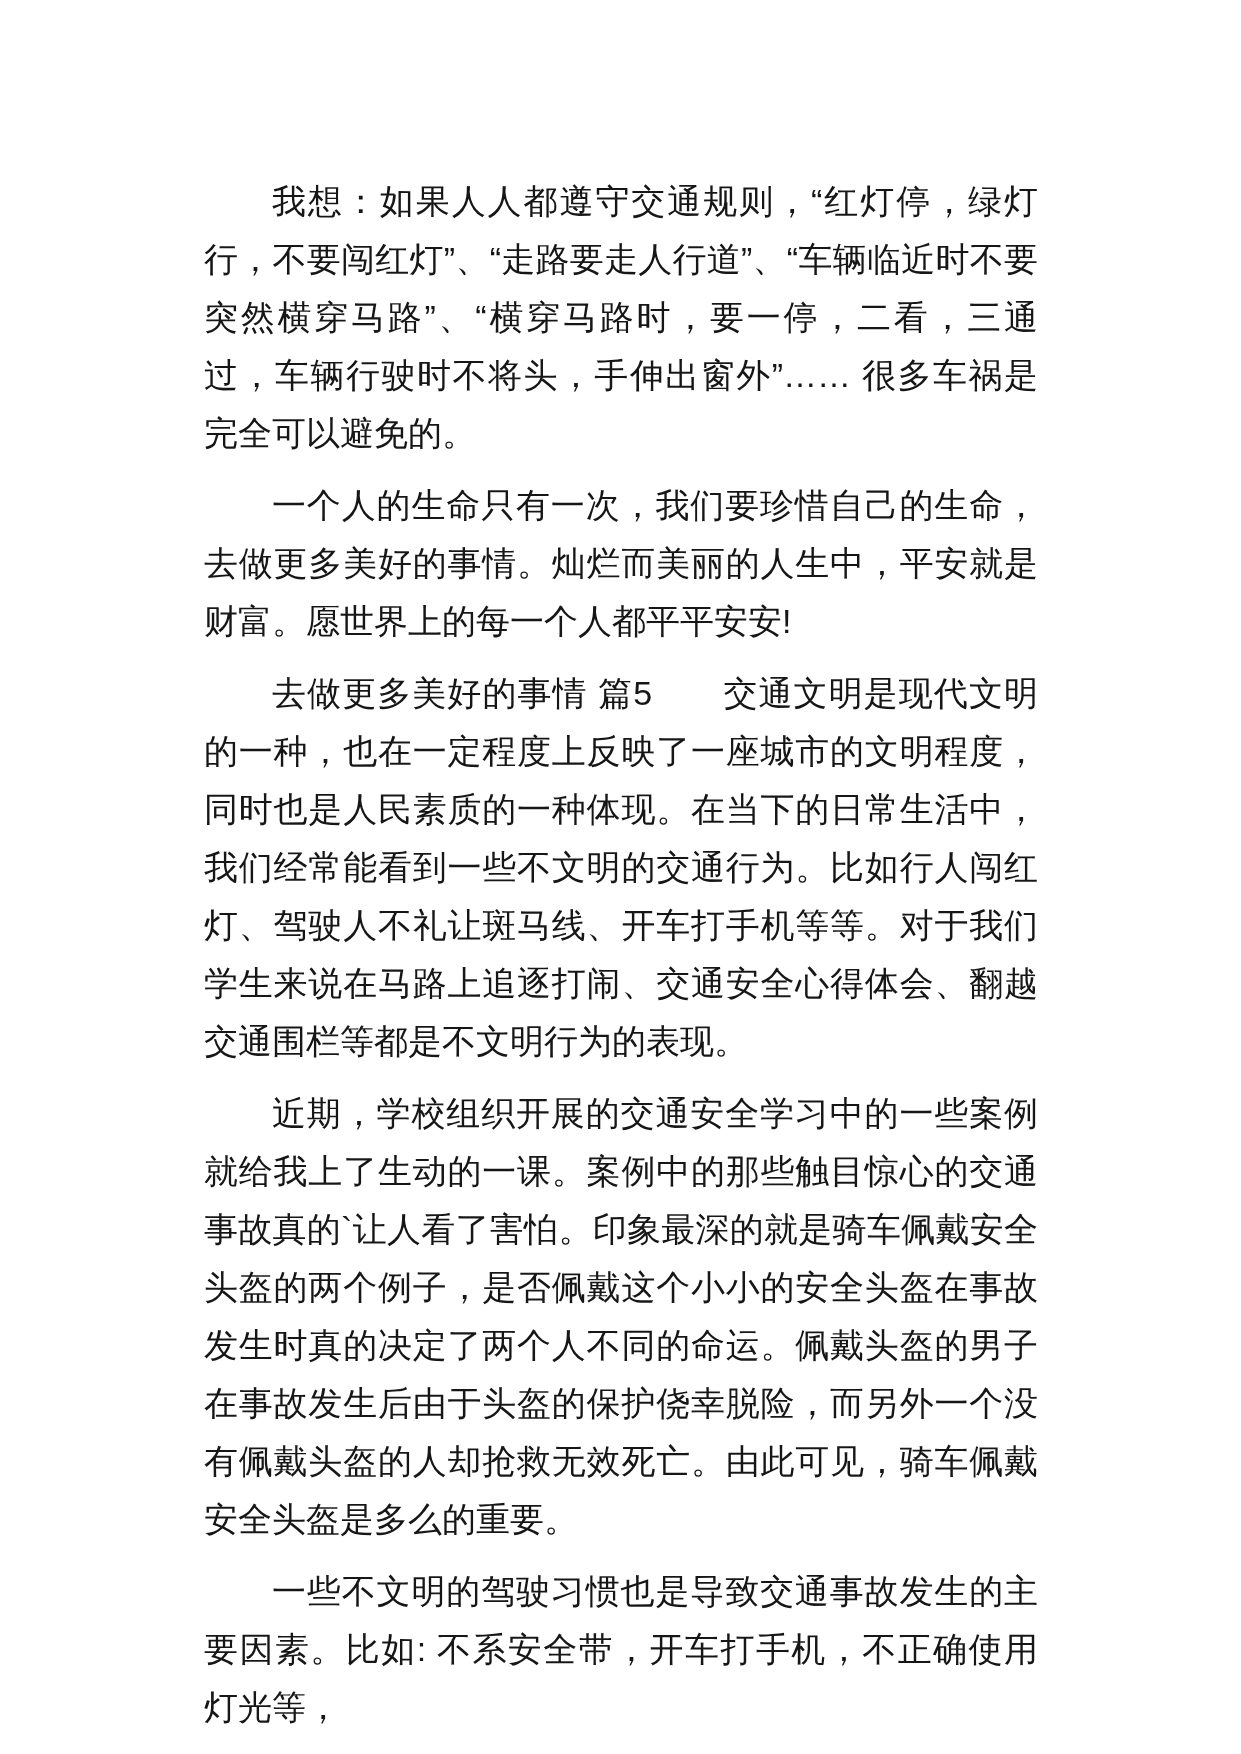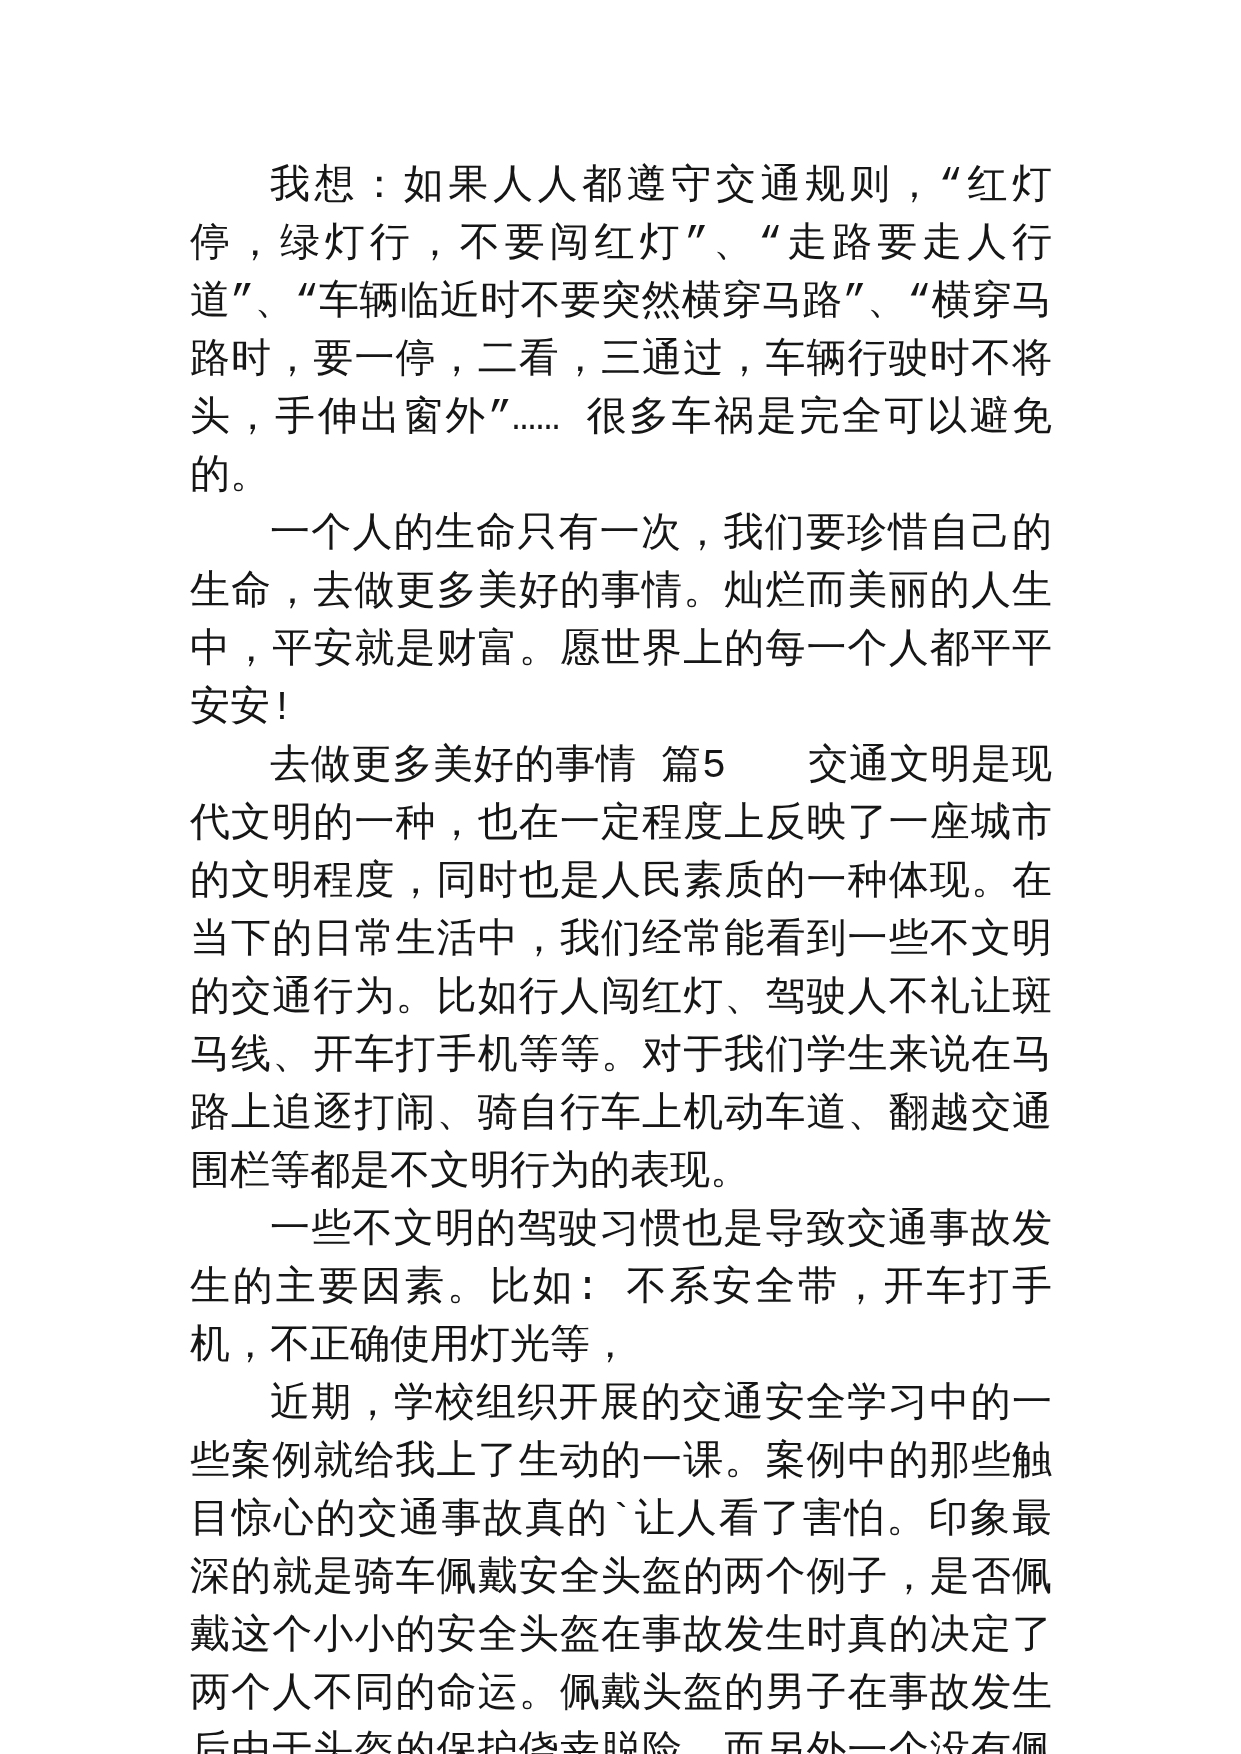--- a/index.html
+++ b/index.html
@@ -14,36 +14,36 @@
     overflow: hidden;
   }
   .page {
     box-sizing: border-box;
     width: 1241px;
     height: 1754px;
     padding: 158px 189px 0 190px;
     background: #ffffff;
   }
   .page p {
-    margin: 0;
-    font-family: Liberation Mono, monospace;
-    font-size: 40px;
+    margin: 14px;
+    font-family: Liberation Sans, sans-serif;
+    font-size: 34px;
     line-height: 58px;
     color: #161616;
     text-align: justify;
     text-indent: 2em;
     word-break: break-all;
   }
 </style>
 </head>
 <body>
 
 <div class="page">
   <p>我想：如果人人都遵守交通规则，“红灯停，绿灯行，不要闯红灯”、“走路要走人行道”、“车辆临近时不要突然横穿马路”、“横穿马路时，要一停，二看，三通过，车辆行驶时不将头，手伸出窗外”…… 很多车祸是完全可以避免的。</p>
 
   <p>一个人的生命只有一次，我们要珍惜自己的生命，去做更多美好的事情。灿烂而美丽的人生中，平安就是财富。愿世界上的每一个人都平平安安!</p>
 
-  <p><span>去做更多美好的事情 篇5　　</span><span>交通文明是现代文明的一种，也在一定程度上反映了一座城市的文明程度，同时也是人民素质的一种体现。在当下的日常生活中，我们经常能看到一些不文明的交通行为。比如行人闯红灯、驾驶人不礼让斑马线、开车打手机等等。对于我们学生来说在马路上追逐打闹、骑自行车上机动车道、翻越交通围栏等都是不文明行为的表现。</span></p>
+  <p><span>去做更多美好的事情 篇5　　</span><span>交通文明是现代文明的一种，也在一定程度上反映了一座城市的文明程度，同时也是人民素质的一种体现。在当下的日常生活中，我们经常能看到一些不文明的交通行为。比如行人闯红灯、驾驶人不礼让斑马线、开车打手机等等。对于我们学生来说在马路上追逐打闹、交通安全心得体会、翻越交通围栏等都是不文明行为的表现。</span></p>
+
+  <p>近期，学校组织开展的交通安全学习中的一些案例就给我上了生动的一课。案例中的那些触目惊心的交通事故真的`让人看了害怕。印象最深的就是骑车佩戴安全头盔的两个例子，是否佩戴这个小小的安全头盔在事故发生时真的决定了两个人不同的命运。佩戴头盔的男子在事故发生后由于头盔的保护侥幸脱险，而另外一个没有佩戴头盔的人却抢救无效死亡。由此可见，骑车佩戴安全头盔是多么的重要。</p>
 
   <p>一些不文明的驾驶习惯也是导致交通事故发生的主要因素。比如: 不系安全带，开车打手机，不正确使用灯光等，</p>
-
-  <p>近期，学校组织开展的交通安全学习中的一些案例就给我上了生动的一课。案例中的那些触目惊心的交通事故真的`让人看了害怕。印象最深的就是骑车佩戴安全头盔的两个例子，是否佩戴这个小小的安全头盔在事故发生时真的决定了两个人不同的命运。佩戴头盔的男子在事故发生后由于头盔的保护侥幸脱险，而另外一个没有佩戴头盔的人却抢救无效死亡。由此可见，骑车佩戴安全头盔是多么的重要。</p>
 </div>
 
 </body></html>

